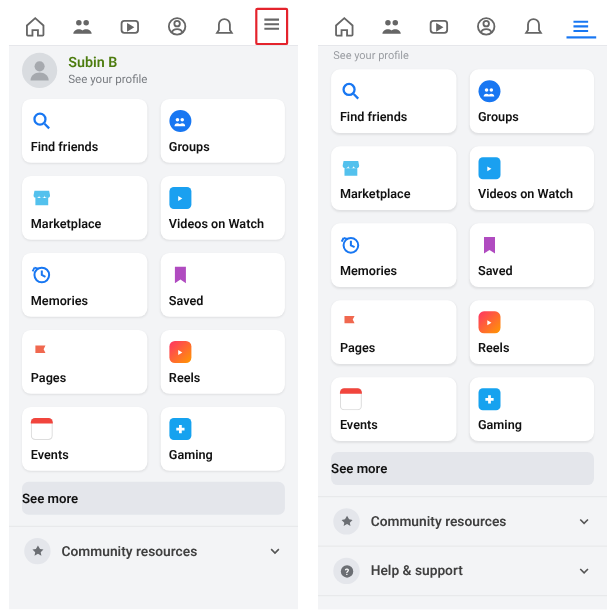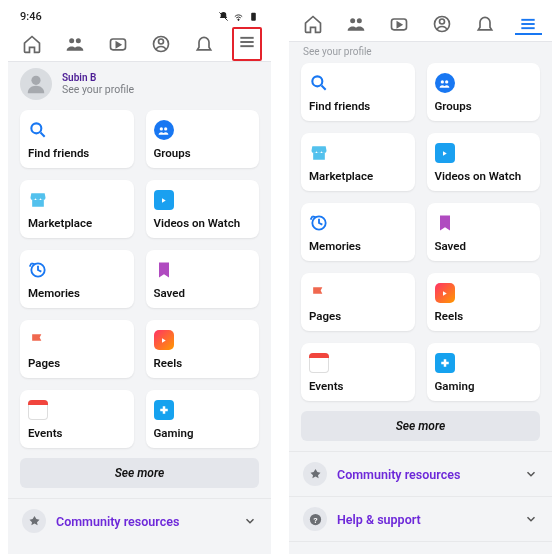--- a/index.html
+++ b/index.html
@@ -77,21 +77,21 @@
   .circle-btn {
     width: 28px; height: 28px; border-radius: 50%;
     background: #e4e6eb; display:flex; align-items:center; justify-content:center;
   }
   .circle-btn svg { width:16px; height:16px; }
   .profile-row {
     display:flex; align-items:center; gap:10px; padding: 6px 12px 10px 12px; background:#f3f4f6;
   }
   .avatar { width:32px; height:32px; border-radius:50%; background:#d9dce0; display:flex; align-items:center; justify-content:center; }
   .avatar svg { width:22px; height:22px; fill:#a6a9ae; }
-  .profile-name { font-size:10px; font-weight:600; color:#4c1d95; }
+  .profile-name { font-size:13px; font-weight:600; color:#4d7c0f; }
   .profile-sub  { font-size:10.5px; color:#7a7d82; }
   .tiles {
     display: grid;
     grid-template-columns: 1fr 1fr;
     gap: 12px;
     padding: 0 12px;
   }
   .tile {
     background: #fff;
     border-radius: 8px;
@@ -99,32 +99,30 @@
     padding: 8px;
     min-height: 58px;
     display:flex; flex-direction:column; justify-content:flex-end; gap:6px;
   }
   .tile .ticon { width:20px; height:20px; }
   .tile-label { font-size: 11.5px; font-weight:600; color:#111; }
   .see-more {
     margin: 10px 12px;
     background:#e4e6eb;
     border-radius:6px;
-    text-align:center;
     font-size:12px;
     font-weight:600;
     padding:8px 0;
     color:#111;
-    font-style:italic;
   }
   .exp-row {
     display:flex; align-items:center; gap:10px;
     padding: 10px 14px;
     border-top:1px solid #e7e8ea;
-    font-size:12.5px; font-weight:600; color:#6d28d9;
+    font-size:12.5px; font-weight:600; color:#404040;
     background:#f3f4f6;
   }
   .exp-row .chev { margin-left:auto; }
   .exp-icon {
     width:24px; height:24px; border-radius:50%;
     background:#e4e6eb; display:flex; align-items:center; justify-content:center;
   }
   .exp-icon svg{ width:15px; height:15px; }
   .faded-sub { font-size:10px; color:#9a9da2; padding: 4px 14px 6px; }
   
@@ -141,36 +139,20 @@
   .ic-reels svg{width:9px;height:9px;fill:#fff;}
   .ic-events { background:#fff; width:18px;height:18px; border-radius:4px; display:flex;flex-direction:column; box-shadow:0 0 0 1px #ddd inset;}
   .ic-events .bar{height:5px;background:#f1453d;border-radius:4px 4px 0 0;}
   .ic-gaming { background:#16a2ef; width:18px;height:18px;border-radius:4px; display:flex;align-items:center;justify-content:center;}
   .ic-gaming svg{width:10px;height:10px;fill:#fff;}
 </style>
 </head>
 <body>
 
 <div class="phone">
-  <div class="statusbar">
-    <span>9:46</span>
-    <span class="status-icons">
-      <svg viewBox="0 0 24 24" fill="#222">
-          <path d="M12 2a6 6 0 00-6 6v4l-2 3h16l-2-3V8a6 6 0 00-6-6z"></path>
-          <line x1="3" y1="3" x2="21" y2="21" stroke="#222" stroke-width="2"></line>
-        </svg>
-      <svg viewBox="0 0 24 24" fill="none" stroke="#222" stroke-width="2">
-          <path d="M4 12a12 12 0 0116 0M7 15a8 8 0 0110 0"></path>
-          <circle cx="12" cy="19" r="1.5" fill="#222"></circle>
-        </svg>
-      <svg viewBox="0 0 24 24" fill="#222">
-          <rect x="7" y="4" width="10" height="17" rx="2"></rect>
-        </svg>
-    </span>
-  </div>
   <div class="navtabs">
     <div class="navtab">
         <svg viewBox="0 0 24 24" stroke-width="2">
           <path d="M3 11l9-8 9 8v10a1 1 0 01-1 1h-5v-6h-6v6H4a1 1 0 01-1-1z"></path>
         </svg>
       </div>
     <div class="navtab navtab-fill">
         <svg viewBox="0 0 24 24">
           <circle cx="8" cy="8" r="3"></circle>
           <circle cx="16" cy="8" r="3"></circle>

